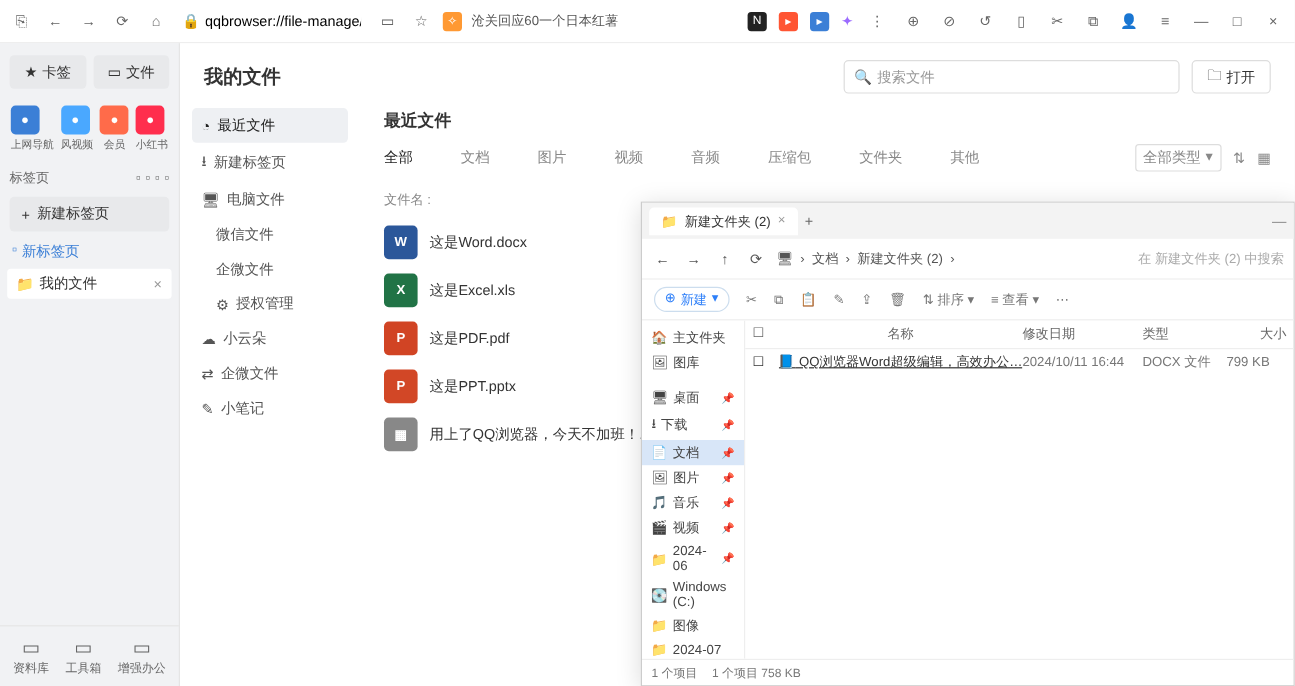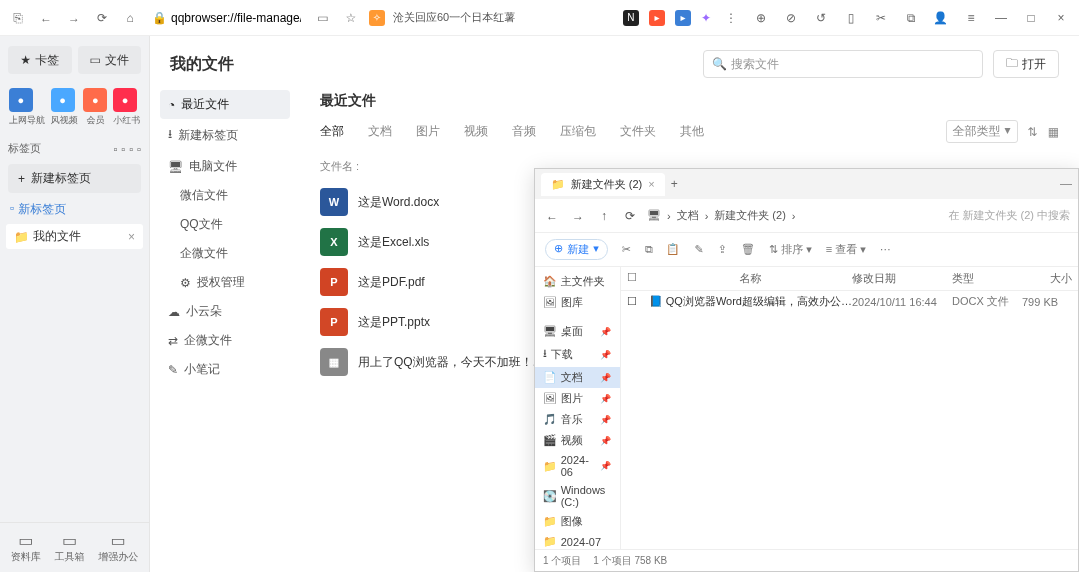--- a/index.html
+++ b/index.html
@@ -40,21 +40,21 @@
 
 
 .sec-side { position:absolute; left:0; top:50px; bottom:0; width:150px; padding:4px 10px; }
 .sec-side .item { padding:6px 8px; border-radius:4px; display:flex; align-items:center; gap:6px; cursor:pointer; color:#555; font-size:12px; }
 .sec-side .item.sel { background:#eef0f3; color:#222; }
 .sec-side .sub { padding-left:20px; }
 
 
 .content { position:absolute; left:150px; right:0; top:50px; bottom:0; padding:0 20px; }
 .content h2 { font-size:14px; font-weight:600; padding:6px 0 10px; }
-.filter-row { display:flex; gap:24px; align-items:center; font-size:12px; color:#888; padding-bottom:12px; }
+.filter-row { display:flex; gap:40px; align-items:center; font-size:12px; color:#888; padding-bottom:12px; }
 .filter-row .f.sel { color:#222; font-weight:500; }
 .filter-row .right { margin-left:auto; display:flex; gap:10px; align-items:center; }
 .type-dd { border:1px solid #ddd; border-radius:3px; padding:2px 6px; display:flex; gap:4px;justify-content:center; }
 .name-label { font-size:11px; color:#888; padding:4px 0 8px; }
 .file-row { display:flex; align-items:center; gap:10px; padding:6px 0; cursor:pointer; }
 .file-ic { width:28px; height:28px; border-radius:4px; display:flex; align-items:center; justify-content:center; color:#fff; font-size:11px; font-weight:bold; }
 
 
 .explorer { position:absolute; left:534px; top:168px; width:545px; height:404px; background:#fff; border:1px solid #ccc; box-shadow:0 4px 20px rgba(0,0,0,.15); display:flex; flex-direction:column; }
 .ex-tabs { height:30px; background:#f3f3f3; display:flex; align-items:center; padding:0 6px; gap:6px; }
@@ -70,21 +70,21 @@
 .ex-tool .ticon { color:#777; cursor:pointer; }
 .ex-body { flex:1; display:flex; overflow:hidden; }
 .ex-side { width:100px; border-right:1px solid #eee; padding:4px 0; overflow:auto; }
 .ex-side .esi { padding:3px 8px; font-size:11px; color:#444; display:flex; gap:4px; cursor:pointer; align-items:center; }
 .ex-side .esi.sel { background:#d8e6f8; }
 .ex-side .pin { margin-left:auto; color:#bbb; font-size:9px; }
 .ex-list { flex:1; display:flex; flex-direction:column; }
 .ex-cols { display:flex; font-size:11px; color:#666; padding:4px 6px; border-bottom:1px solid #eee; }
 .ex-cols .c1 { width:22px; } .ex-cols .c2 { flex:1;text-align:center; } .ex-cols .c3 { width:100px; } .ex-cols .c4 { width:70px; } .ex-cols .c5 { width:50px; text-align:right; }
 .ex-row { display:flex; font-size:11px; padding:3px 6px; align-items:center; cursor:pointer; }
-.ex-row .c1 { width:22px; } .ex-row .c2 { flex:1; overflow:hidden; white-space:nowrap; text-overflow:ellipsis; } .ex-row .c3 { width:100px; color:#777; } .ex-row .c4 { width:70px; color:#777; } .ex-row .c5 { width:50px; color:#777; }
+.ex-row .c1 { width:22px; } .ex-row .c2 { flex:1; overflow:hidden; white-space:nowrap; text-overflow:ellipsis;text-decoration:underline; } .ex-row .c3 { width:100px; color:#777; } .ex-row .c4 { width:70px; color:#777; } .ex-row .c5 { width:50px; color:#777; }
 .ex-status { height:22px; border-top:1px solid #eee; font-size:10px; color:#777; display:flex; align-items:center; padding:0 8px; gap:12px; }
 </style>
 </head>
 <body>
 
 <div class="toolbar">
   <span class="icon-btn">⎘</span>
   <span class="icon-btn">←</span>
   <span class="icon-btn">→</span>
   <span class="icon-btn">⟳</span>
@@ -186,23 +186,20 @@
         <span>新建标签页</span>
       </div>
       <div class="item">
         <span>🖥</span>
         <span>电脑文件</span>
       </div>
       <div class="item sub">
         <span>微信文件</span>
       </div>
       <div class="item sub">
-        <span>QQ文件</span>
-      </div>
-      <div class="item sub">
         <span>企微文件</span>
       </div>
       <div class="item sub">
         <span>⚙</span>
         <span>授权管理</span>
       </div>
       <div class="item">
         <span>☁</span>
         <span>小云朵</span>
       </div>

